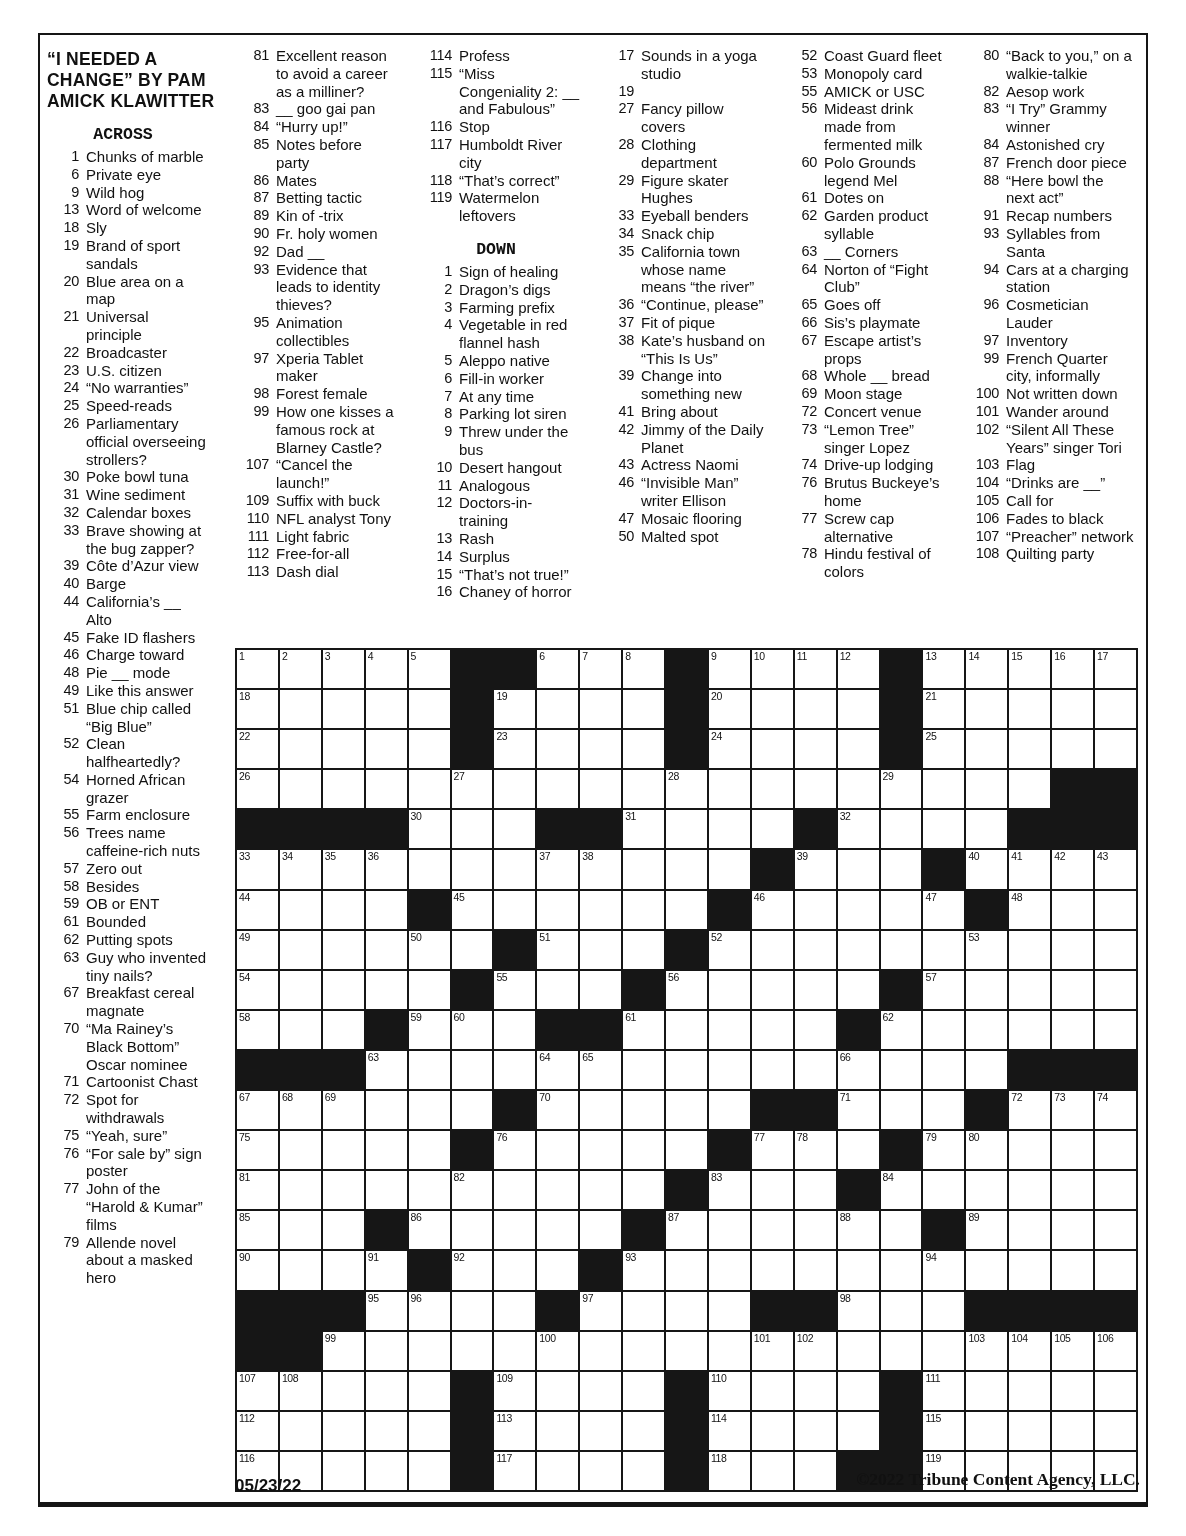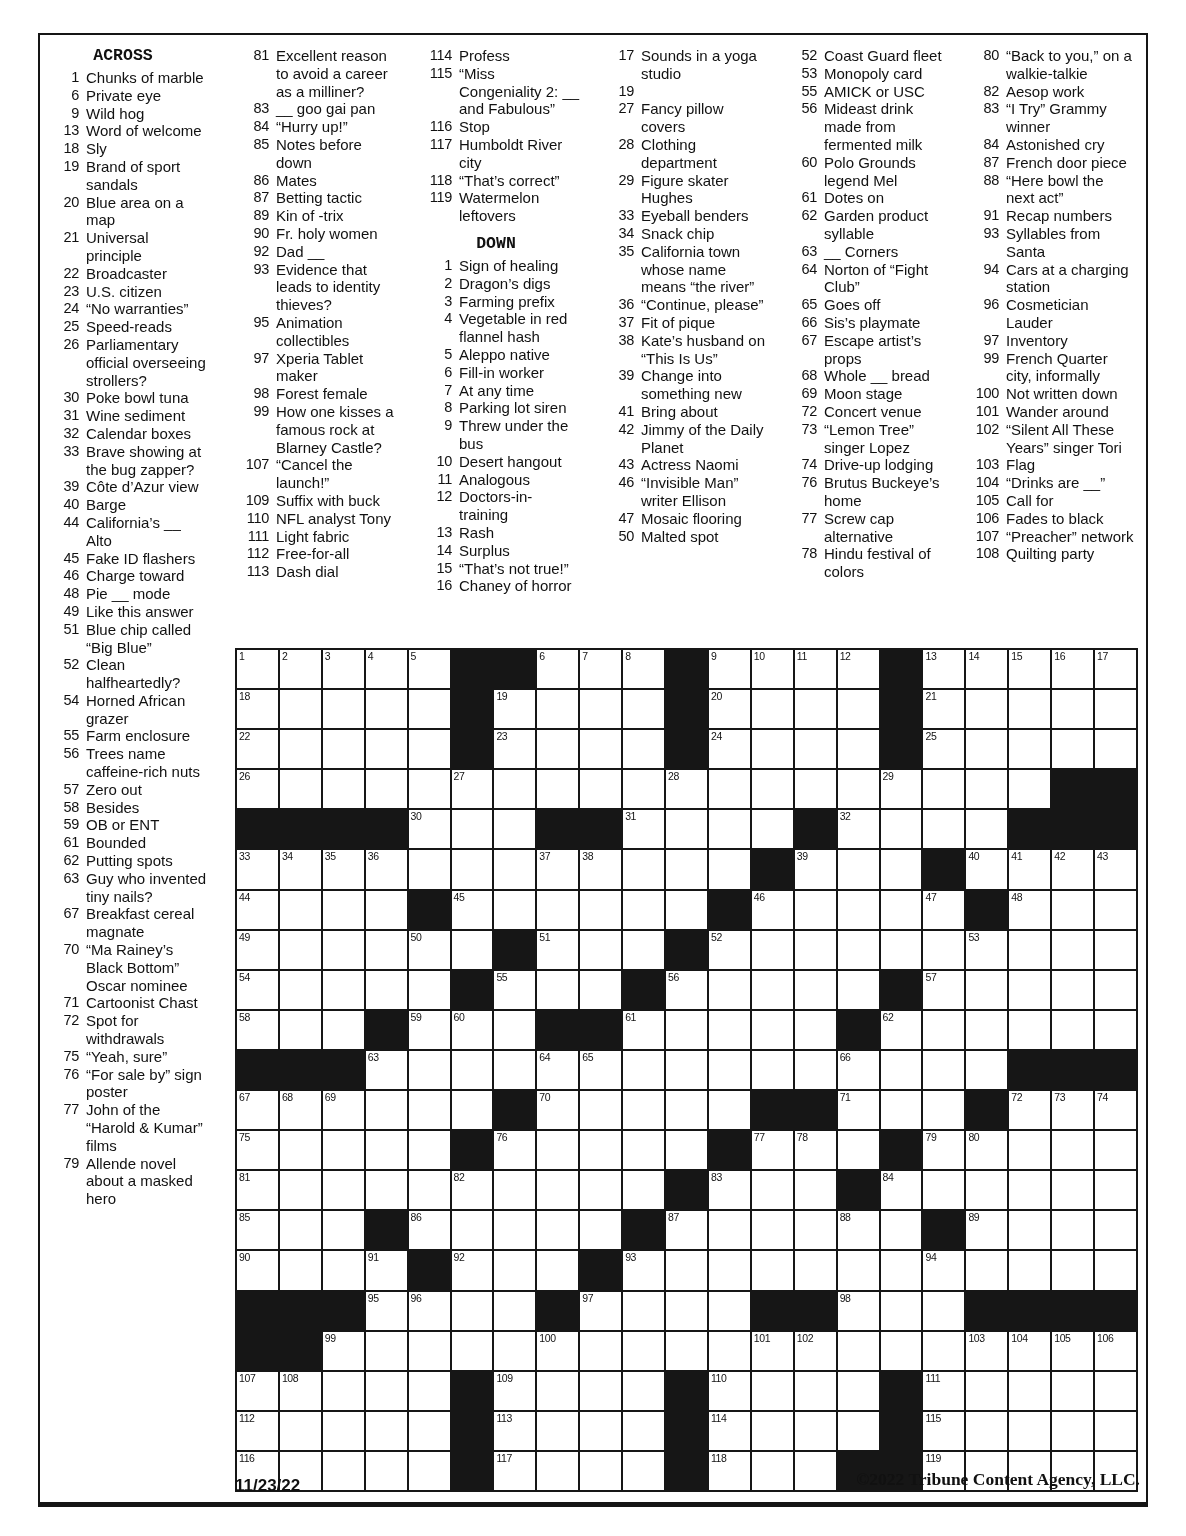--- a/index.html
+++ b/index.html
@@ -12,21 +12,21 @@
   #colA{left:7px;width:160px;}
   #colB{left:197px;width:160px;}
   #colC{left:380px;width:160px;}
   #colD{left:562px;width:165px;}
   #colE{left:745px;width:160px;}
   #colF{left:927px;width:168px;}
   #title{font-weight:bold;font-size:17.5px;line-height:21px;letter-spacing:.2px;
          margin:2px 0 14px 0;width:178px;}
   .list-header{font-weight:bold;font-size:16.5px;line-height:18px;text-align:center;
                width:152px;margin:0 0 4px 0;font-family:Liberation Mono, monospace;}
-  .down-gap{margin-top:10px;}
+  .down-gap{margin-top:16px;}
   .clue{display:flex;font-size:15px;line-height:17.8px;}
   .clue .num{width:32px;text-align:right;flex:none;padding-right:7px;
              font-size:14.5px;letter-spacing:-0.3px;}
   .clue .txt{flex:1;min-width:0;}
   
   #grid{position:absolute;left:195px;top:613px;width:903px;height:844px;
         box-sizing:border-box;background:#161616;padding:2px;
         display:grid;grid-template-columns:repeat(21,1fr);grid-template-rows:repeat(21,1fr);
         grid-gap:2px;}
   .cell{background:#fff;position:relative;}
@@ -38,20 +38,21 @@
   #footer-copy{position:absolute;right:6px;bottom:12px;font-weight:bold;font-size:17.5px;
                font-family:"Liberation Serif","DejaVu Serif",serif;}
 </style>
 </head>
 <body>
 
 <div id="page">
   <div id="frame">
 
     <div class="col" id="colA">
+      <div id="title">“I NEEDED A CHANGE” BY PAM AMICK KLAWITTER</div>
       <div class="list-header">ACROSS</div>
       <div class="clues">
           <div class="clue">
             <span class="num">1</span>
             <span class="txt">Chunks of marble</span>
           </div>
           <div class="clue">
             <span class="num">6</span>
             <span class="txt">Private eye</span>
           </div>
@@ -231,21 +232,21 @@
           <div class="clue">
             <span class="num">83</span>
             <span class="txt">__ goo gai pan</span>
           </div>
           <div class="clue">
             <span class="num">84</span>
             <span class="txt">“Hurry up!”</span>
           </div>
           <div class="clue">
             <span class="num">85</span>
-            <span class="txt">Notes before down</span>
+            <span class="txt">Notes before party</span>
           </div>
           <div class="clue">
             <span class="num">86</span>
             <span class="txt">Mates</span>
           </div>
           <div class="clue">
             <span class="num">87</span>
             <span class="txt">Betting tactic</span>
           </div>
           <div class="clue">
@@ -1328,16 +1329,16 @@
         <div class="cell black"></div>
         <div class="cell">
           <span class="cnum">119</span>
         </div>
         <div class="cell"></div>
         <div class="cell"></div>
         <div class="cell"></div>
         <div class="cell"></div>
       </div>
 
-    <div id="footer-date">11/23/22</div>
+    <div id="footer-date">05/23/22</div>
     <div id="footer-copy">©2022 Tribune Content Agency, LLC.</div>
   </div>
 </div>
 
 </body></html>

